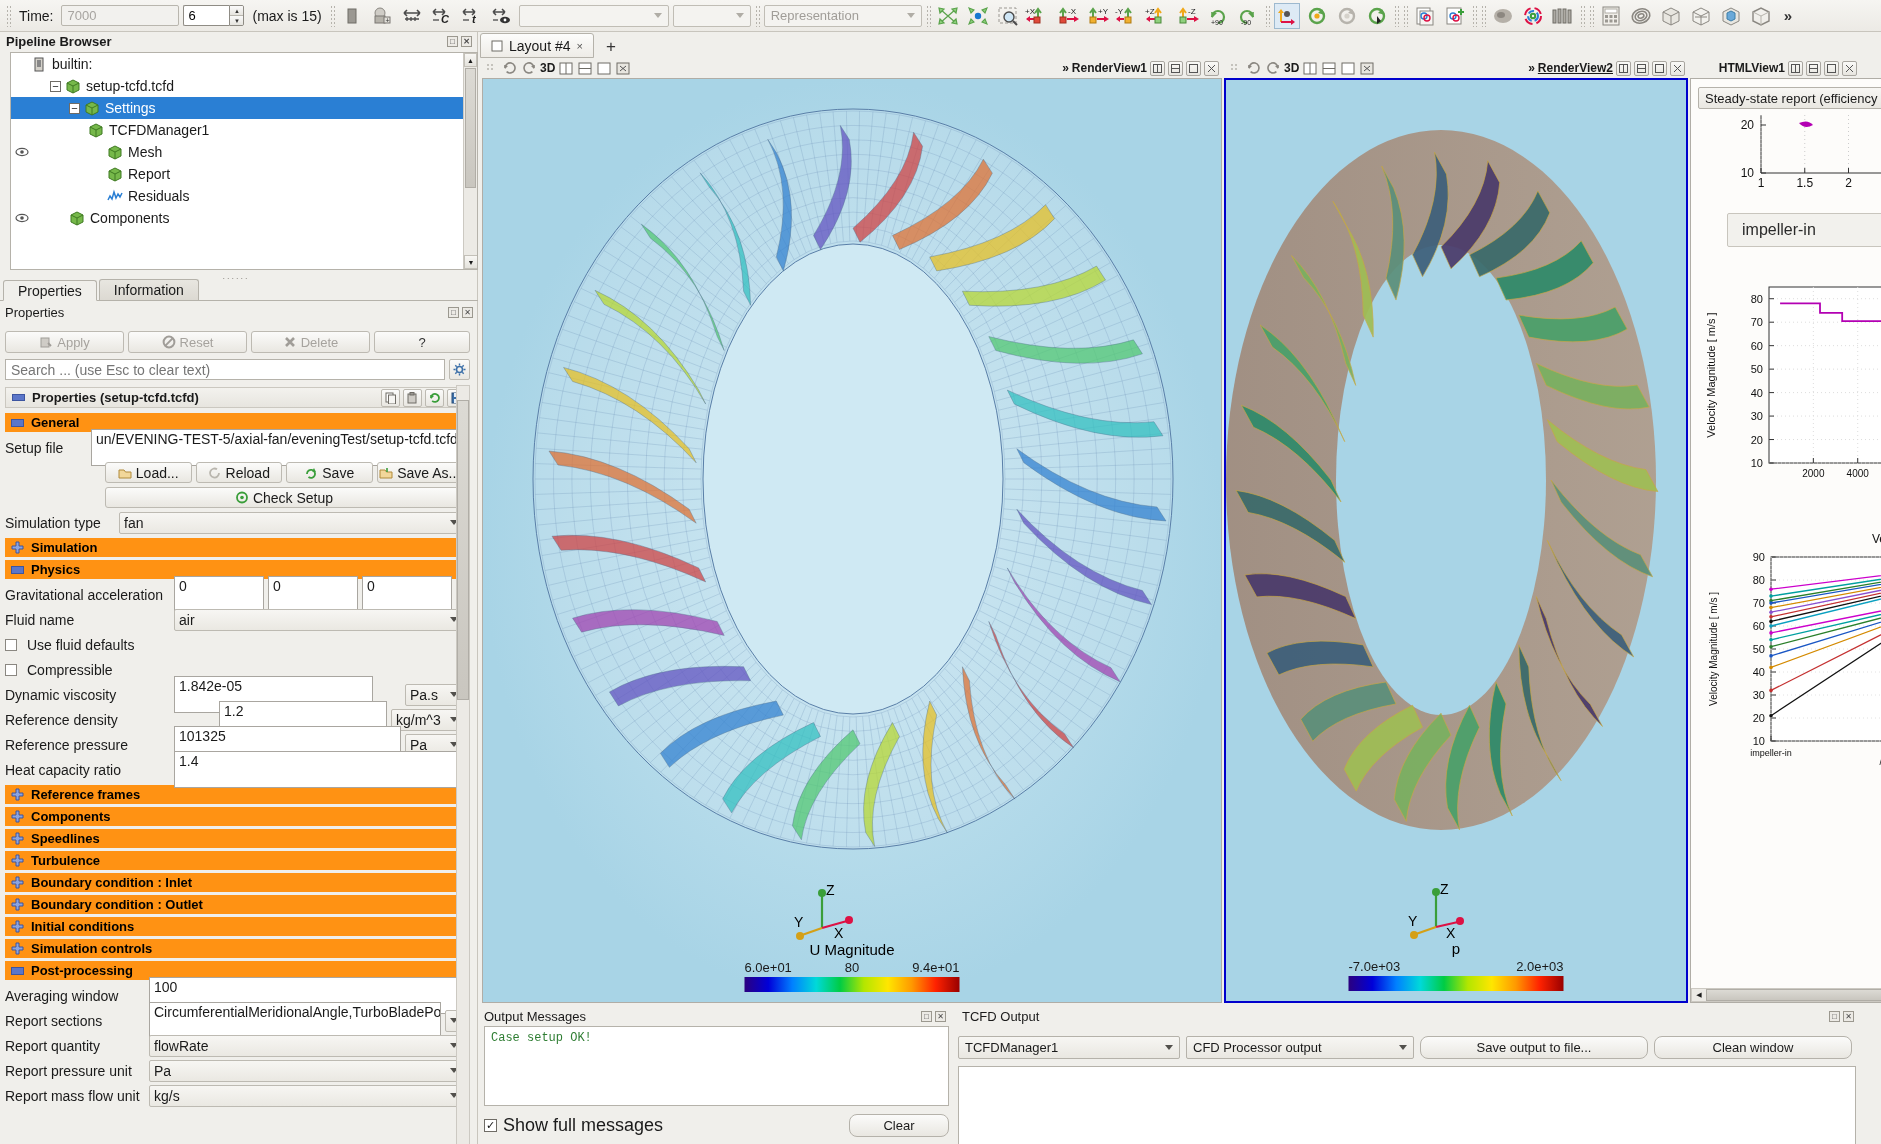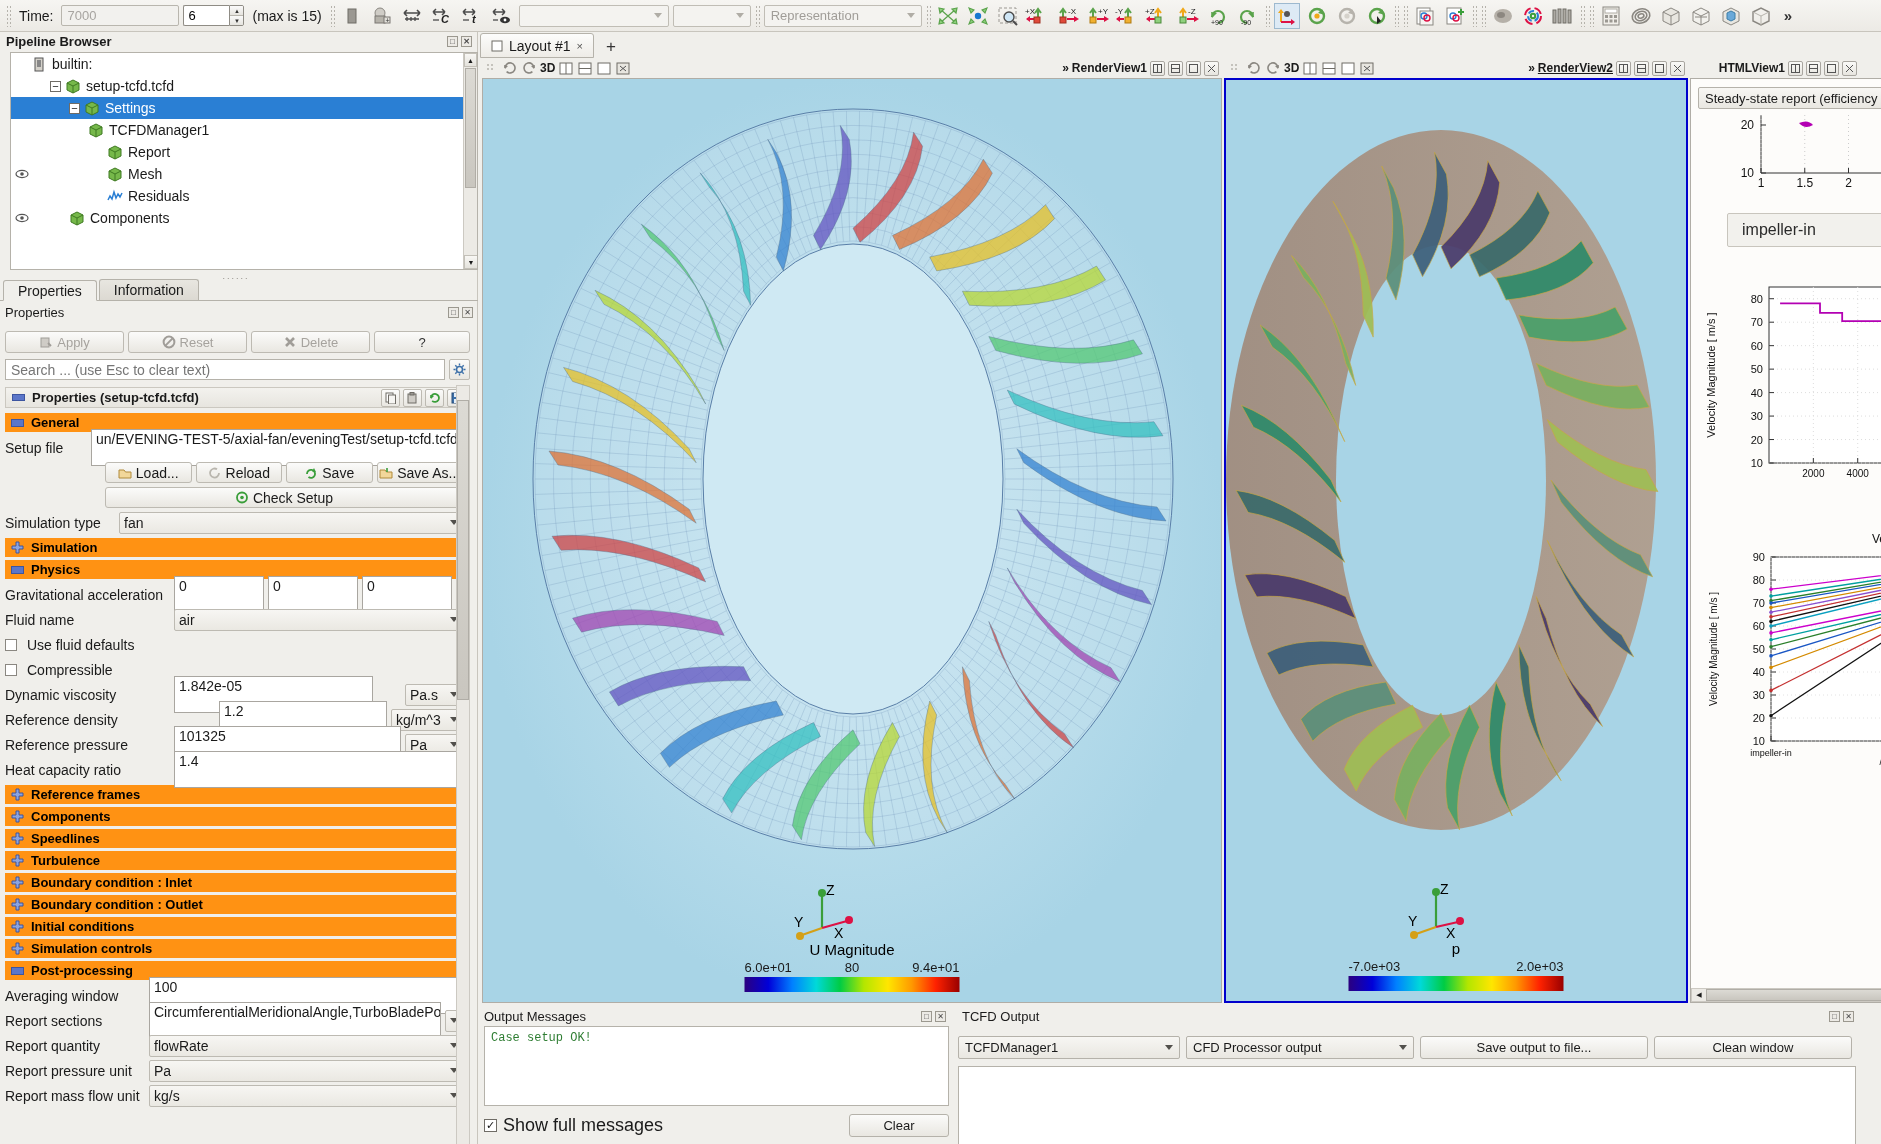--- a/index.html
+++ b/index.html
@@ -195,21 +195,21 @@
 
   
   .bottom-title { height:18px; display:flex; align-items:center; font-size:13px;
     padding-left:4px; }
   .bottom-title .dots{margin-left:auto;display:flex;gap:3px;padding-right:4px;}
   .msgbox { border:1px solid #b5b2aa; background:#fff; overflow:hidden; }
   .msg-line { font-family:"Liberation Mono", monospace; font-size:12px;
     color:#2e7d32; padding:4px 6px; }
   .outbtn { height:23px; border:1px solid #b5b2aa;
     background:linear-gradient(#fbfbfa,#e9e7e1); display:flex; align-items:center;
-    justify-content:center; font-size:13px; border-radius:3px; }
+    justify-content:center; font-size:13px; border-radius:8px; }
   .outcombo { height:23px; border:1px solid #b5b2aa;
     background:linear-gradient(#f7f6f3,#e9e7e1); display:flex; align-items:center;
     padding:0 6px; font-size:13px; border-radius:2px; }
   .outcombo .arr { margin-left:auto; border-left:4px solid transparent;
     border-right:4px solid transparent; border-top:5px solid #52504c; }
   .chk2 { width:13px;height:13px;border:1px solid #6f6c66;background:#fff;
     display:inline-flex;align-items:center;justify-content:center;
     font-size:11px;color:#111;margin-right:6px;flex:0 0 13px;}
   .hscroll { height:14px; background:#eceae5; border:1px solid #ccc9c2;
     display:flex; align-items:center; }
@@ -560,41 +560,41 @@
           <div class="trow">
             <span class="eye"></span>
             <span style="width: 57px; flex: 0 0 auto;"></span>
             <span class="cube"><svg width="16" height="16">
                 <polygon points="2,5 8,2 14,5 14,12 8,15 2,12" fill="#76b84a" stroke="#3f7a22"></polygon>
                 <path d="M2 5 L8 8 L14 5 M8 8 L8 15" stroke="#3f7a22" fill="none"></path>
               </svg></span>
             <span>TCFDManager1</span>
           </div>
           <div class="trow">
-            <span class="eye"></span>
-            <span style="width: 76px; flex: 0 0 auto;"></span>
-            <span class="cube"><svg width="16" height="16">
-                <polygon points="2,5 8,2 14,5 14,12 8,15 2,12" fill="#76b84a" stroke="#3f7a22"></polygon>
-                <path d="M2 5 L8 8 L14 5 M8 8 L8 15" stroke="#3f7a22" fill="none"></path>
-              </svg></span>
-            <span>Report</span>
-          </div>
-          <div class="trow">
             <span class="eye">
               <svg width="14" height="12">
                 <ellipse cx="7" cy="6" rx="6" ry="3.6" fill="none" stroke="#555" stroke-width="1.2"></ellipse>
                 <circle cx="7" cy="6" r="1.8" fill="#555"></circle>
               </svg>
             </span>
             <span style="width: 76px; flex: 0 0 auto;"></span>
             <span class="cube"><svg width="16" height="16">
                 <polygon points="2,5 8,2 14,5 14,12 8,15 2,12" fill="#76b84a" stroke="#3f7a22"></polygon>
                 <path d="M2 5 L8 8 L14 5 M8 8 L8 15" stroke="#3f7a22" fill="none"></path>
               </svg></span>
             <span>Mesh</span>
+          </div>
+          <div class="trow">
+            <span class="eye"></span>
+            <span style="width: 76px; flex: 0 0 auto;"></span>
+            <span class="cube"><svg width="16" height="16">
+                <polygon points="2,5 8,2 14,5 14,12 8,15 2,12" fill="#76b84a" stroke="#3f7a22"></polygon>
+                <path d="M2 5 L8 8 L14 5 M8 8 L8 15" stroke="#3f7a22" fill="none"></path>
+              </svg></span>
+            <span>Report</span>
           </div>
           <div class="trow">
             <span class="eye"></span>
             <span style="width: 76px; flex: 0 0 auto;"></span>
             <span class="cube"><svg width="16" height="16">
                 <polyline points="1,12 3,8 5,11 7,4 9,10 11,6 13,9 15,5" fill="none" stroke="#2a7fd4" stroke-width="1.5"></polyline>
               </svg></span>
             <span>Residuals</span>
           </div>
           <div class="trow">
@@ -932,21 +932,21 @@
     </div>
   </div>
 
   <div class="center">
 
     <div class="layout-tabs">
       <div class="ltab">
         <svg width="12" height="12">
             <rect x="1" y="1" width="10" height="10" fill="#fff" stroke="#6f6c66"></rect>
           </svg>
-        <span>Layout #1</span>
+        <span>Layout #4</span>
         <span class="x">×</span>
       </div>
       <div class="ltab-add">+</div>
     </div>
 
     <div style="position:absolute;left:0;top:26px;width:742px;height:20px;" class="viewbar">
       <div class="vb-ico">
         <svg width="12" height="12">
             <g fill="#b6b3ac">
               <circle cx="3" cy="3" r="1"></circle>

